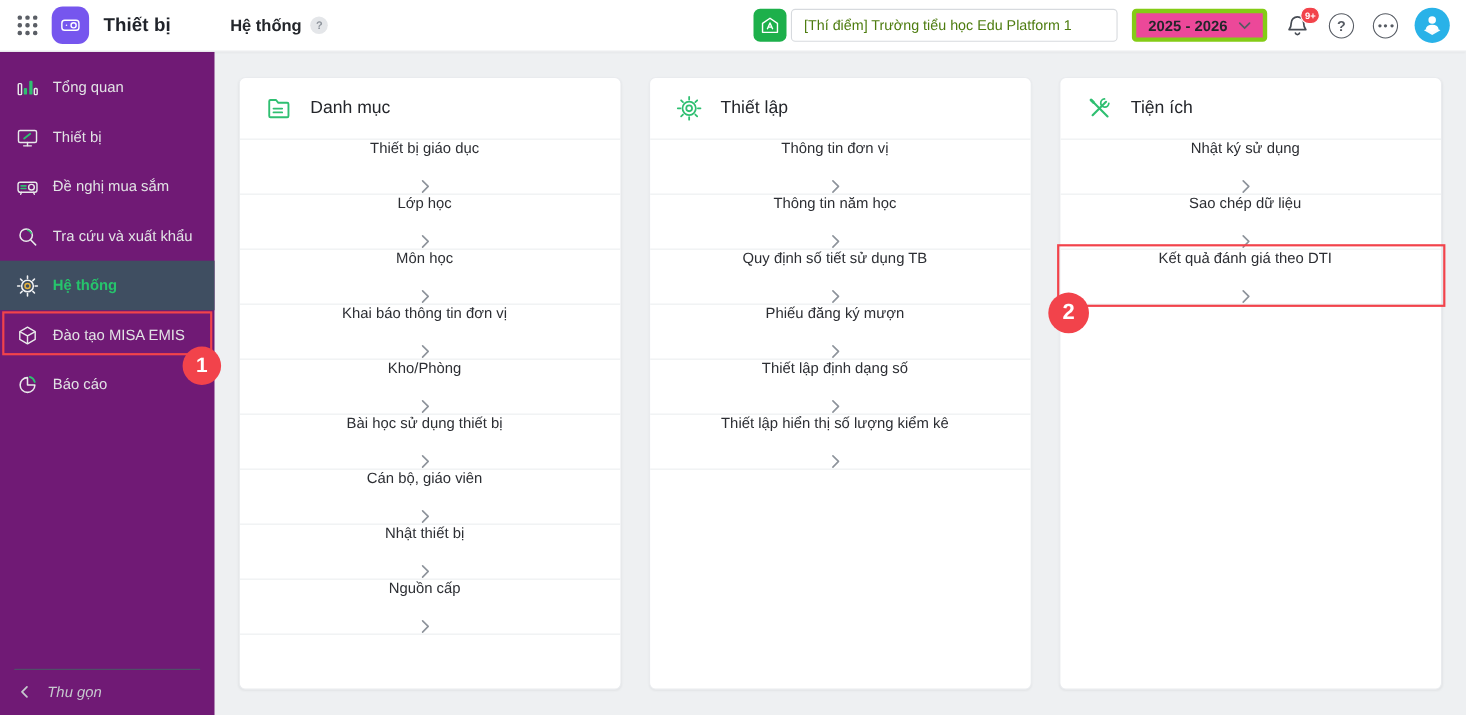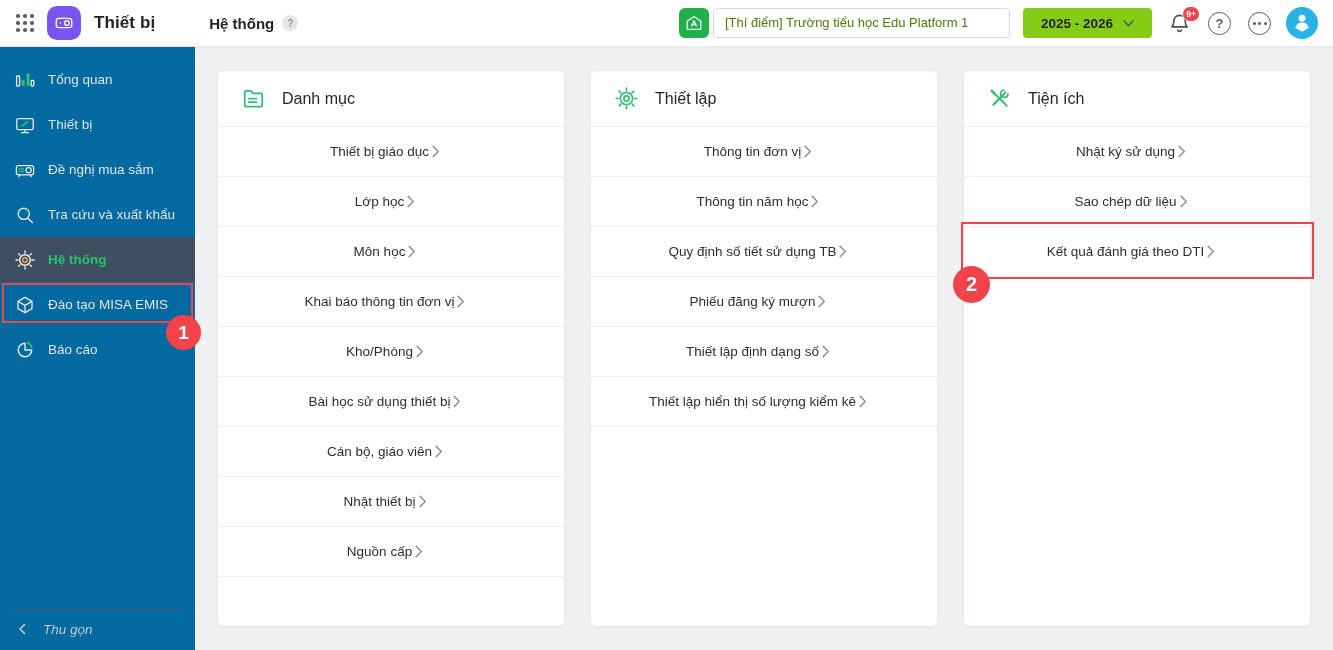--- a/index.html
+++ b/index.html
@@ -23,58 +23,58 @@
   .breadcrumb { margin-left:54px; display:flex; align-items:center; gap:8px; }
   .page-title { font-size:15px; font-weight:bold; color:#23262b; }
   .q-badge { width:16px; height:16px; border-radius:50%; background:#e4e6e9; color:#8d939b;
              font-size:10px; font-weight:bold; display:flex; align-items:center; justify-content:center; }
   .tb-right { margin-left:auto; display:flex; align-items:center; padding-right:15px; }
   .home-btn { width:30px; height:30px; border-radius:6px; background:#1db04b; display:flex;
               align-items:center; justify-content:center; margin-right:4px; cursor:pointer; }
   .school-box { width:297px; height:30px; border:1px solid #d7dade; border-radius:4px;
                 font-size:13px; color:#4d7c0f; line-height:28px; padding:0 11px; margin-right:13px;
                 white-space:nowrap; overflow:hidden; background:#fff; cursor:pointer; }
-  .year-box { height:30px; border:7px solid #84cc16; border-radius:4px; display:flex; align-items:center;
+  .year-box { height:30px; border:4px solid #84cc16; border-radius:4px; display:flex; align-items:center;
               gap:10px; padding:0 11px; font-size:13.5px; font-weight:bold; color:#23262b;
-              margin-right:16px; cursor:pointer; background:#84cc16; }
+              margin-right:16px; cursor:pointer; background:#ec4899; }
   .tb-ico { position:relative; display:flex; align-items:center; justify-content:center; cursor:pointer; }
   .bell-wrap { margin-right:17px; }
   .noti-badge { position:absolute; top:-6px; right:-9px; min-width:17px; height:16px; padding:0 3px;
                 border-radius:9px; background:#f2434b; border:1.5px solid #fff; color:#fff;
                 font-size:8.5px; font-weight:bold; display:flex; align-items:center; justify-content:center; }
   .circle-ico { width:23px; height:23px; border-radius:50%; border:1.6px solid #565b63; display:flex;
                 align-items:center; justify-content:center; color:#565b63; font-size:13px; font-weight:bold; }
   .help-wrap { margin-right:17px; }
   .more-wrap { margin-right:15px; }
   .dots3 { display:flex; gap:2.5px; }
   .dots3 i { width:3px; height:3px; border-radius:50%; background:#565b63; }
   .avatar { width:32px; height:32px; border-radius:50%; background:#29b2e8; display:flex;
             align-items:center; justify-content:center; cursor:pointer; }
 
   
-  .sidebar { position:absolute; top:47px; left:0; width:195px; bottom:0; background:#0369a1;
+  .sidebar { position:absolute; top:47px; left:0; width:195px; bottom:0; background:#701a75;
              display:flex; flex-direction:column; z-index:4;justify-content:space-between; }
   .nav { padding-top:10px; flex:1; }
   .nav-item { height:45px; display:flex; align-items:center; gap:13px; padding:0 15px;
               font-size:13.5px; color:#e2e3e5; cursor:pointer; white-space:nowrap; }
   .nav-item .ni { width:20px; height:20px; flex:0 0 20px; }
   .nav-item.active { background:#3f4e61; color:#26c46c; font-weight:bold; }
   .sidebar-footer { margin:1px 13px; border-top:1px solid #4d5568; height:41px; display:flex;
                     align-items:center; gap:13px; padding-left:3px; color:#c6c9ce; font-size:13.5px; cursor:pointer;font-style:italic; }
 
   
   .main { position:absolute; left:195px; top:47px; right:0; bottom:0; }
   .cards { display:flex; gap:25px; padding:23px 22px 0 22px; }
   .card { width:348px; height:557px; background:#fff; border-radius:6px;
           border:1px solid #e9ebee; box-shadow:0 1px 2px rgba(0,0,0,.05); overflow:hidden; }
   .card-header { height:56px; display:flex; align-items:center; gap:17px; padding:0 24px;
                  border-bottom:1px solid #eceef0; }
   .card-title { font-size:16px; font-weight:normal; color:#24262b; }
-  .row { height:50px; display:flex; align-items:center; justify-content:center;
-         padding:0 34px 0 24px; border-bottom:1px solid #eceef0; cursor:pointer; }
+  .row { height:50px; display:flex; align-items:center; justify-content:space-between;
+         padding:0 34px 0 24px; border-bottom:1px solid #eceef0; cursor:pointer;flex-direction:column; }
   .row-label { font-size:13.5px; color:#2c2e33; }
 
   
   .anno-box { position:absolute; border:2px solid #f2434b; z-index:10; pointer-events:none; }
   .anno-box.b1 { left:2px; top:283px; width:191px; height:40px; }
   .anno-box.b2 { left:961px; top:222px; width:353px; height:57px; }
   .step-badge { position:absolute; border-radius:50%; background:#f2434b; color:#fff;
                 display:flex; align-items:center; justify-content:center; font-weight:bold; z-index:11; }
   .step-badge.s1 { left:166px; top:315px; width:35px; height:35px; font-size:19px; }
   .step-badge.s2 { left:953px; top:266px; width:37px; height:37px; font-size:20px; }

